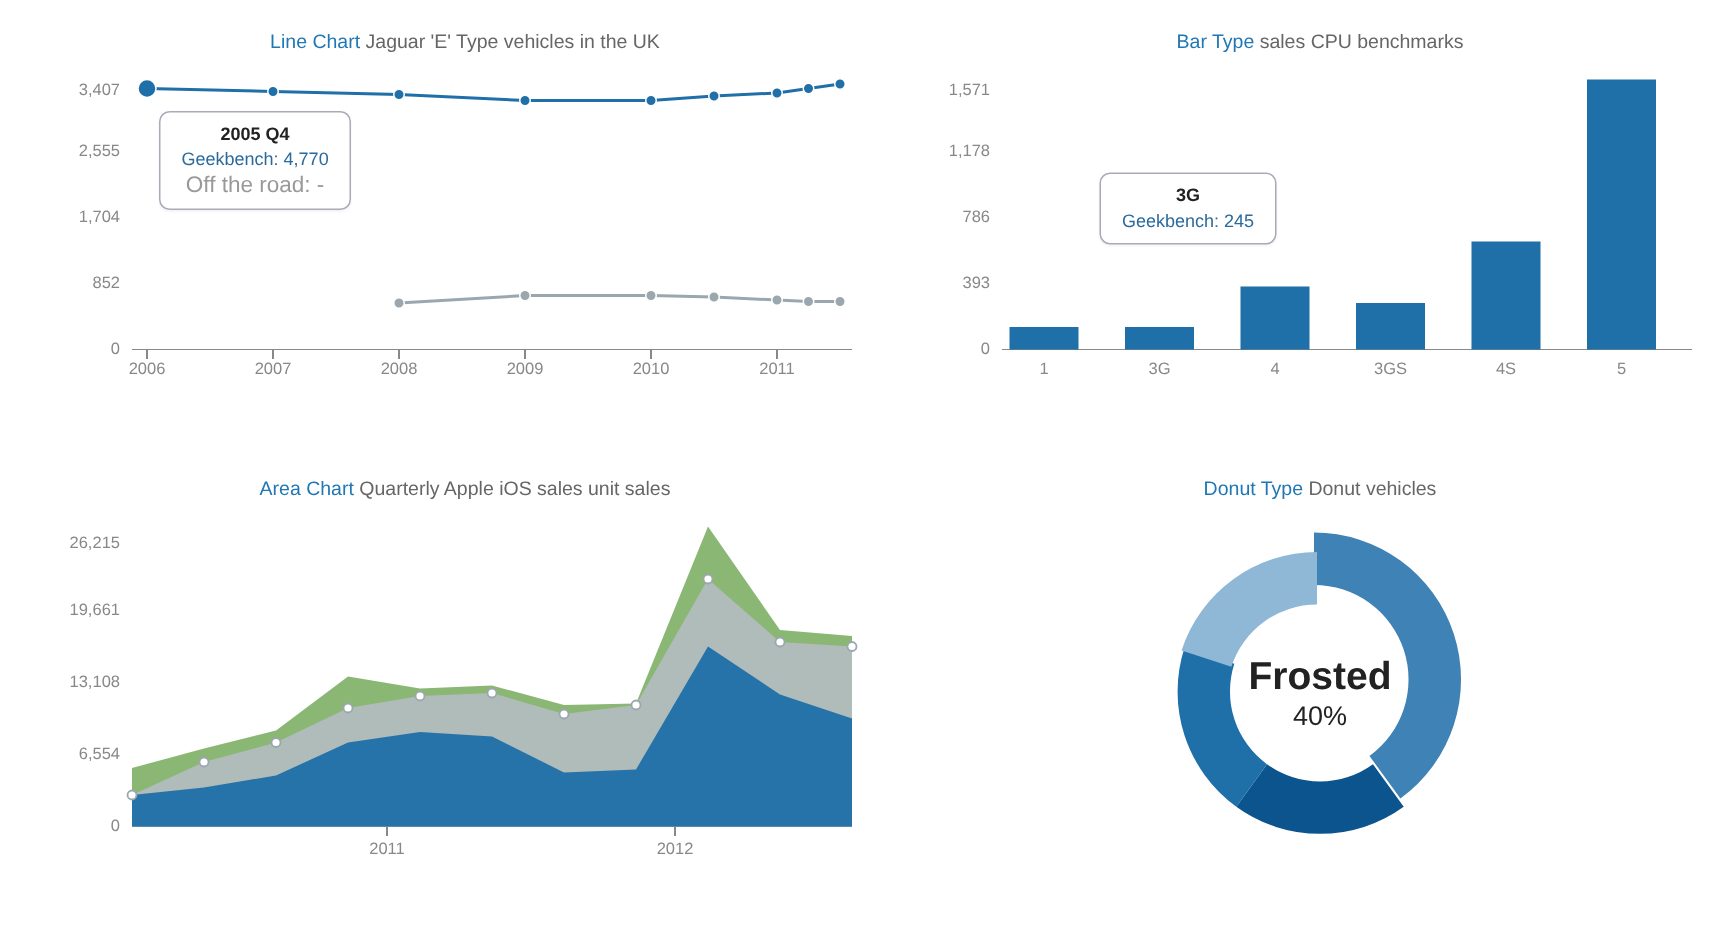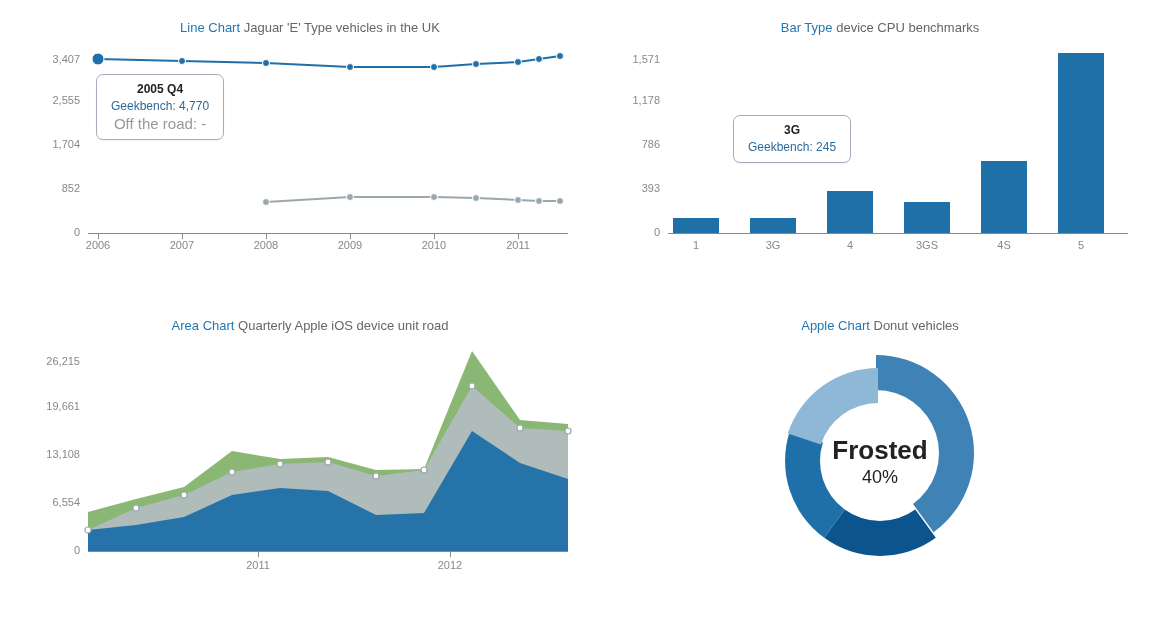--- a/index.html
+++ b/index.html
@@ -74,35 +74,35 @@
           <circle cx="178" cy="149" r="3.5"></circle>
           <circle cx="262" cy="144" r="3.5"></circle>
           <circle cx="346" cy="144" r="3.5"></circle>
           <circle cx="388" cy="145" r="3.5"></circle>
           <circle cx="430" cy="147" r="3.5"></circle>
           <circle cx="451" cy="148" r="3.5"></circle>
           <circle cx="472" cy="148" r="3.5"></circle>
         </g>
       </g>
     </svg>
-    <div class="tooltip" style="left:56px;top:54px">
+    <div class="tooltip" style="left:66px;top:54px">
       <div class="tt-title">2005 Q4</div>
       <div class="tt-line">
         <span>Geekbench</span>: <span>4,770</span>
       </div>
       <div class="tt-sub">
         <span>Off the road</span>: <span>-</span>
       </div>
     </div>
   </div>
 
   <div class="panel">
     <div class="title">
       <span class="link">Bar Type</span>
-      <span class="plain">device CPU benchmarks</span>
+      <span class="plain">sales CPU benchmarks</span>
     </div>
     <svg width="520" height="230">
       <g transform="translate(48,10)">
         <g class="axis">
           <line x1="0" y1="180" x2="460" y2="180" stroke="#ccc"></line>
           <text x="-8" y="183" text-anchor="end">0</text>
           <text x="-8" y="139" text-anchor="end">393</text>
           <text x="-8" y="95" text-anchor="end">786</text>
           <text x="-8" y="51" text-anchor="end">1,178</text>
           <text x="-8" y="10" text-anchor="end">1,571</text>
@@ -129,21 +129,21 @@
       <div class="tt-title">3G</div>
       <div class="tt-line">
         <span>Geekbench</span>: <span>245</span>
       </div>
     </div>
   </div>
 
   <div class="panel">
     <div class="title">
       <span class="link">Area Chart</span>
-      <span class="plain">Quarterly Apple iOS device unit road</span>
+      <span class="plain">Quarterly Apple iOS sales unit sales</span>
     </div>
     <svg width="540" height="250">
       <g transform="translate(48,10)">
         <g class="axis">
           <line x1="0" y1="200" x2="480" y2="200" stroke="#ccc"></line>
           <text x="-8" y="203" text-anchor="end">0</text>
           <text x="-8" y="155" text-anchor="end">6,554</text>
           <text x="-8" y="107" text-anchor="end">13,108</text>
           <text x="-8" y="59" text-anchor="end">19,661</text>
           <text x="-8" y="14" text-anchor="end">26,215</text>
@@ -173,21 +173,21 @@
             <circle cx="384" cy="35" r="3"></circle>
           <circle cx="432" cy="77" r="3"></circle>
             <circle cx="480" cy="80" r="3"></circle>
         </g>
       </g>
     </svg>
   </div>
 
   <div class="panel">
     <div class="title">
-      <span class="link">Apple Chart</span>
+      <span class="link">Donut Type</span>
       <span class="plain">Donut vehicles</span>
     </div>
     <svg width="520" height="240" viewBox="0 0 520 240">
       <g transform="translate(260,120)">
 
         <g transform="translate(-4,-8)">
         <path fill="#3f82b5" d="M0,-98 A98,98 0 0 1 57.6,79.3 L37,51 A63,63 0 0 0 0,-63 Z"></path>
         </g>
 
         <path fill="#0b548e" d="M55.8,76.8 A95,95 0 0 1 -55.8,76.8 L-35.3,48.5 A60,60 0 0 0 35.3,48.5 Z"></path>

